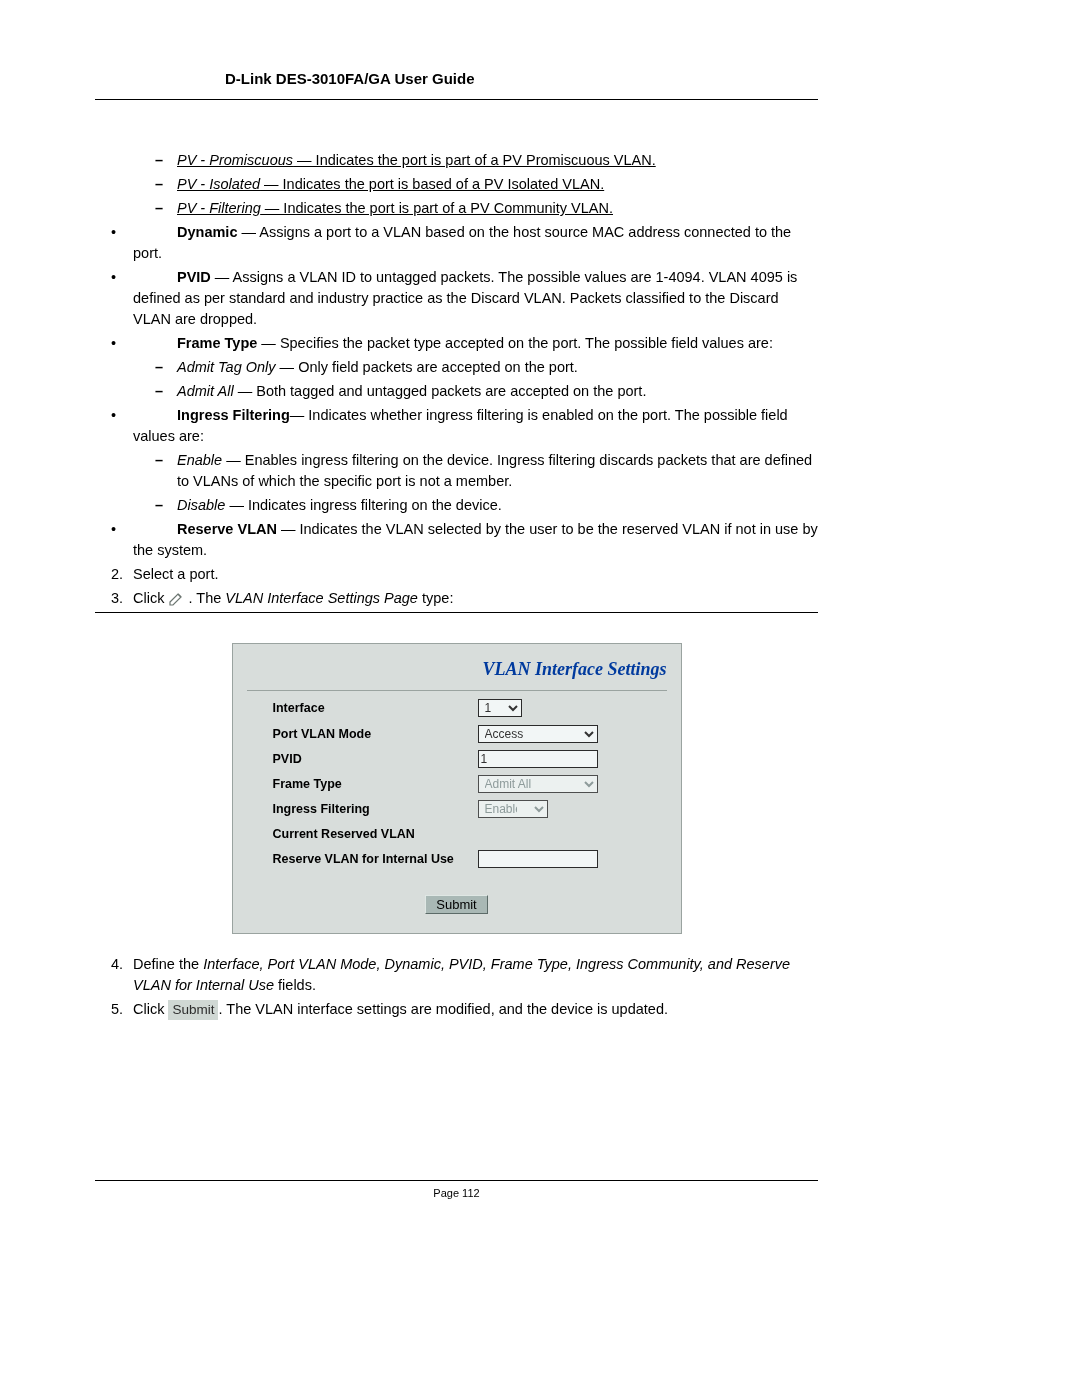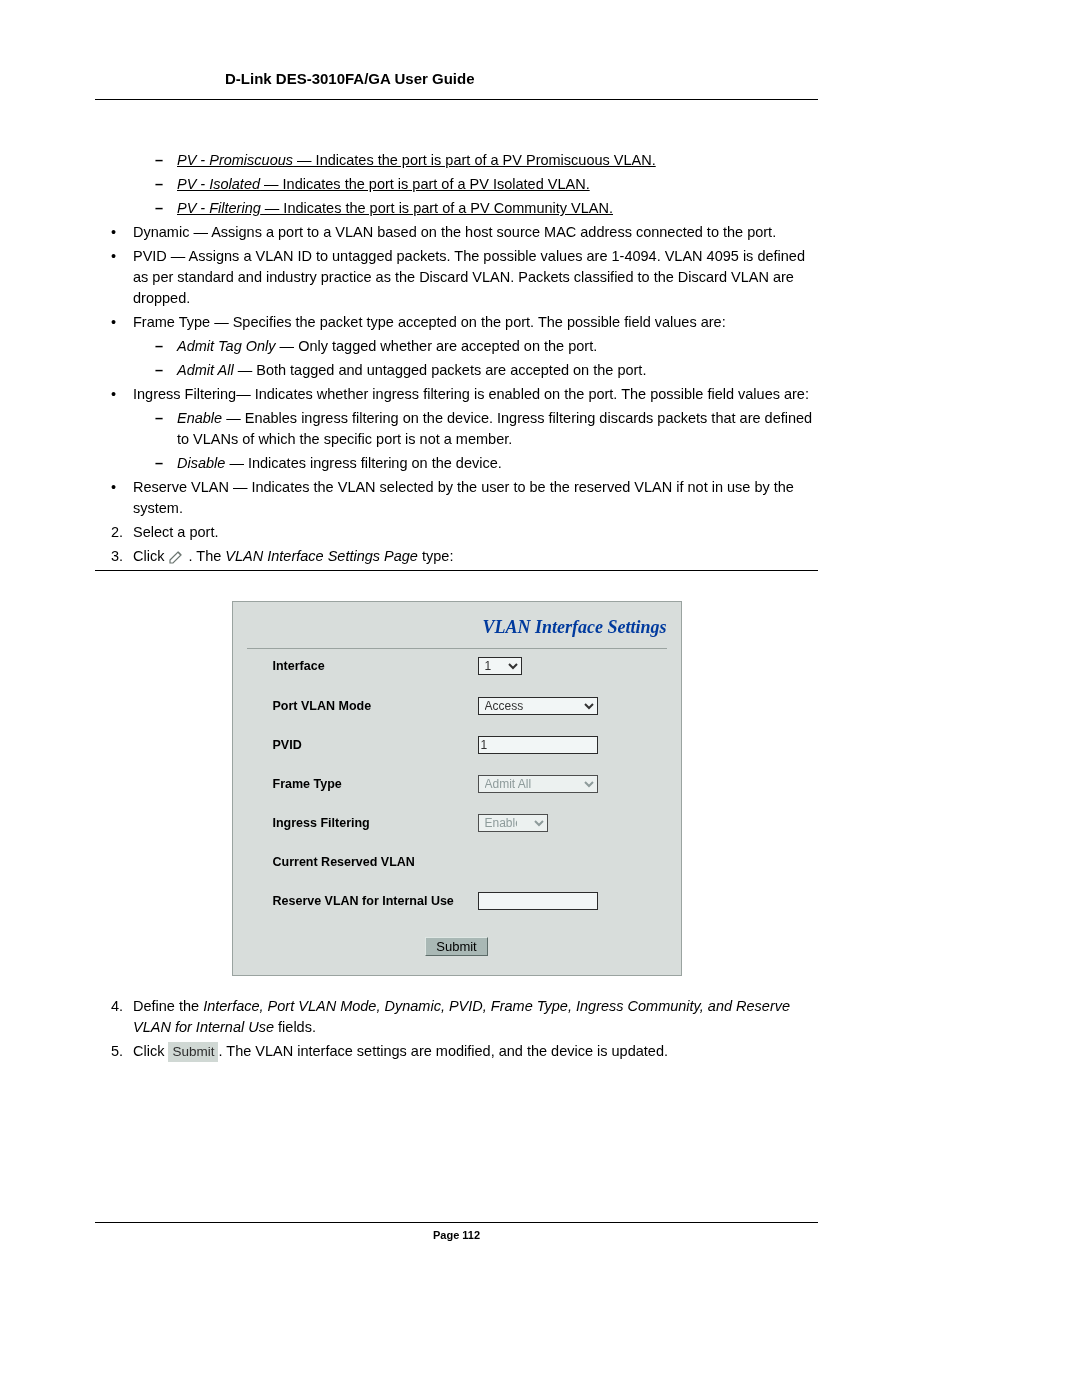--- a/index.html
+++ b/index.html
@@ -71,21 +71,21 @@
     margin: 0;
   }
   .inner-dash > li::before {
     content: "–";
     font-weight: bold;
     display: inline-block;
     width: 22px;
     margin-left: -22px;
   }
   li { margin: 3px 0; }
-  .b { font-weight: normal; }
+  .b { font-weight: bold; margin-left: 44px; }
   .i { font-style: italic; }
   .pencil {
     display: inline-block;
     width: 16px; height: 16px;
     vertical-align: middle;
   }
   .figcap {
     font-weight: bold;
     font-size: 15px;
     margin-top: 22px;
@@ -110,21 +110,21 @@
     font-size: 18px;
     font-family: "Times New Roman", Times, serif;
     padding: 2px 0 8px 0;
     border-bottom: 1px solid #9aa3a0;
     margin-bottom: 8px;
     text-align: right;
   }
   .settings-grid {
     display: grid;
     grid-template-columns: 205px 1fr;
-    row-gap: 21px;
+    row-gap: 7px;
     align-items: center;
     margin-left: 26px;
     font-size: 12.5px;
   }
   .settings-label {
     font-weight: bold;
     color: #000;
   }
   select.classic, input.classic {
     background: #f2f6f6;
@@ -160,46 +160,45 @@
     font-size: 13.5px;
   }
   .footer-rule {
     border-top: 1.5px solid #000;
     margin-top: 160px;
   }
   .pagenum {
     text-align: center;
     font-size: 11px;
     padding-top: 6px;
-    font-weight: bold;
   }
 </style>
 </head>
 <body>
 
 <div class="page">
 
   <div class="header">
     <span class="header-title">D-Link DES-3010FA/GA User Guide</span>
   </div>
 
   <div class="content">
 
     <ul class="dash">
       <li><span class="i">PV - Promiscuous</span><span> — Indicates the port is part of a PV Promiscuous VLAN.</span></li>
-      <li><span class="i">PV - Isolated</span><span> — Indicates the port is part of a PV Isolated VLAN.</span></li>
+      <li><span class="i">PV - Isolated</span><span> — Indicates the port is based of a PV Isolated VLAN.</span></li>
       <li><span class="i">PV - Filtering</span><span> — Indicates the port is part of a PV Community VLAN.</span></li>
     </ul>
 
     <ul class="bullet">
       <li><span class="b">Dynamic</span><span> — Assigns a port to a VLAN based on the host source MAC address connected to the port.</span></li>
       <li><span class="b">PVID</span><span> — Assigns a VLAN ID to untagged packets. The possible values are 1-4094. VLAN 4095 is defined as per standard and industry practice as the Discard VLAN. Packets classified to the Discard VLAN are dropped.</span></li>
       <li><span class="b">Frame Type</span><span> — Specifies the packet type accepted on the port. The possible field values are:</span>
         <ul class="inner-dash">
-          <li><span class="i">Admit Tag Only</span><span> — Only tagged whether are accepted on the port.</span></li>
+          <li><span class="i">Admit Tag Only</span><span> — Only field packets are accepted on the port.</span></li>
           <li><span class="i">Admit All</span><span> — Both tagged and untagged packets are accepted on the port.</span></li>
         </ul>
       </li>
       <li><span class="b">Ingress Filtering</span><span>— Indicates whether ingress filtering is enabled on the port. The possible field values are:</span>
         <ul class="inner-dash">
           <li><span class="i">Enable</span><span> — Enables ingress filtering on the device. Ingress filtering discards packets that are defined to VLANs of which the specific port is not a member.</span></li>
           <li><span class="i">Disable</span><span> — Indicates ingress filtering on the device.</span></li>
         </ul>
       </li>
       <li><span class="b">Reserve VLAN</span><span> — Indicates the VLAN selected by the user to be the reserved VLAN if not in use by the system.</span></li>

